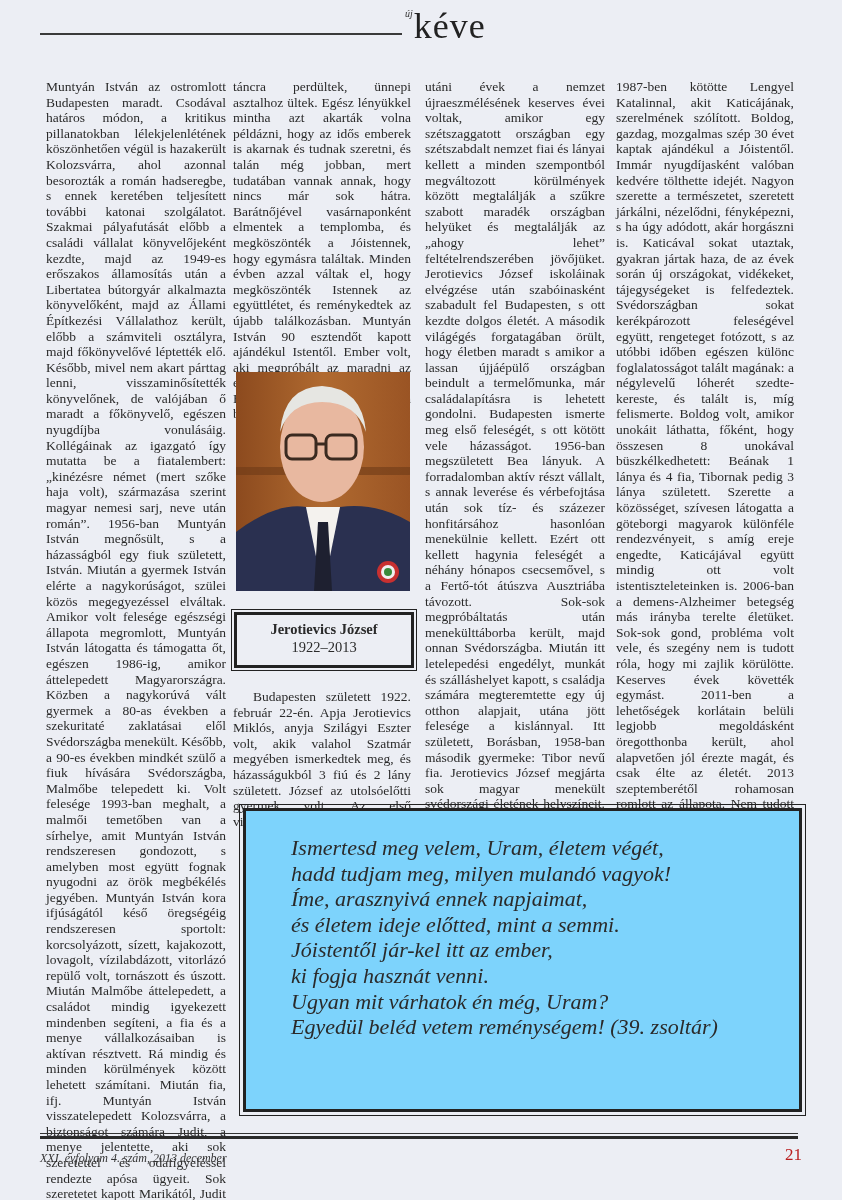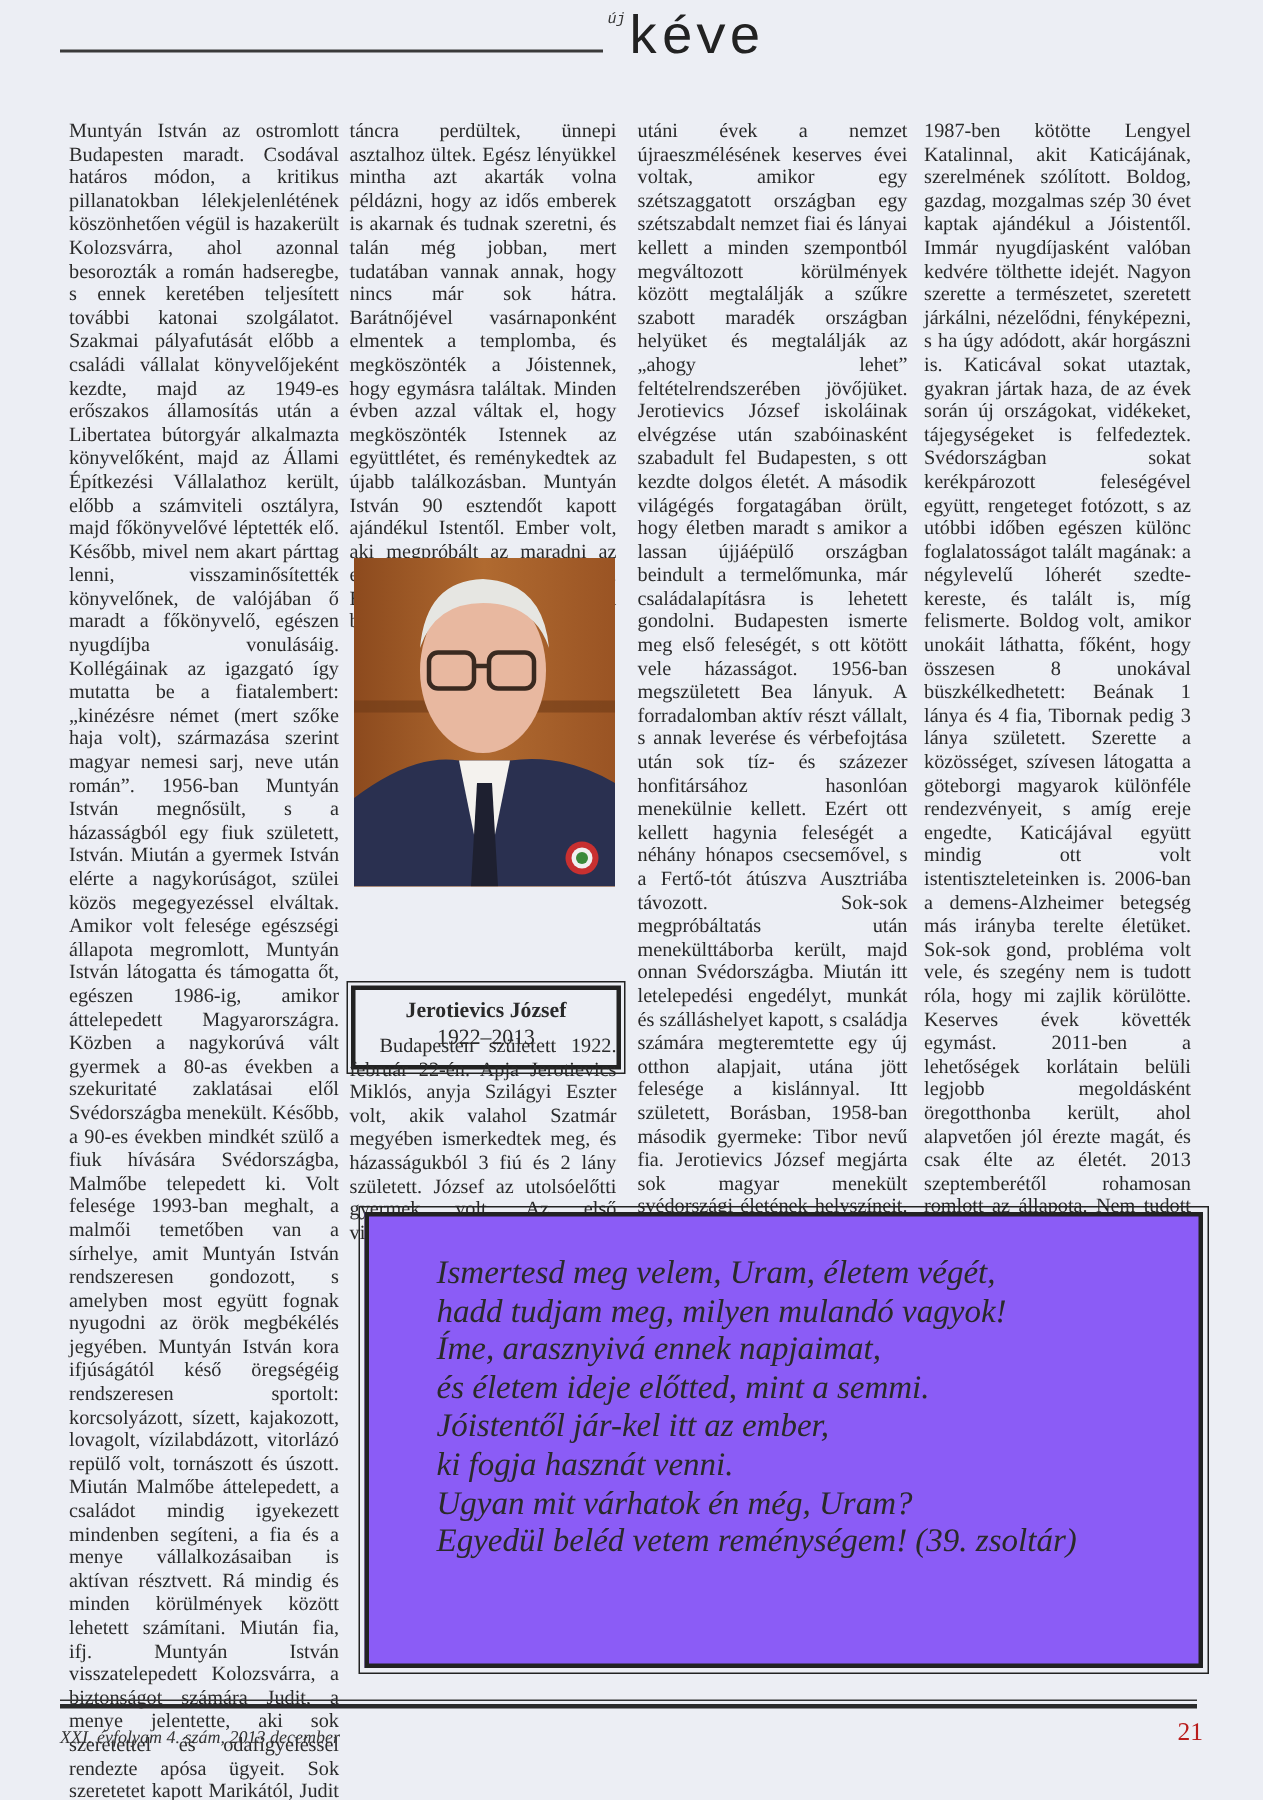--- a/index.html
+++ b/index.html
@@ -11,54 +11,54 @@
   }
   .header-rule {
     position: absolute; left: 40px; top: 33px; width: 362px; height: 2px;
     background: #3a3a3a;
   }
   .logo {
     position: absolute; left: 405px; top: 6px; height: 40px;
     display: flex; align-items: flex-start;
   }
   .logo-small {
-    font-family: Liberation Mono, monospace; font-style: italic;
+    font-family: Liberation Serif, serif; font-style: italic;
     font-size: 10px; color: #333; margin-top: 2px; margin-right: 1px;
   }
   .logo-main {
-    font-family: Liberation Mono, monospace; font-size: 36px; line-height: 40px;
+    font-family: Liberation Serif, serif; font-size: 36px; line-height: 40px;
     color: #222; letter-spacing: 1px;
   }
   .col {
     position: absolute; font-size: 13.5px; line-height: 15.6px;
     text-align: justify; hyphens: manual;
   }
   .col p { margin: 0; }
   #col1 { left: 46px; top: 79px; width: 180px; }
   #col2 { left: 233px; top: 79px; width: 178px; }
   #col3 { left: 425px; top: 79px; width: 180px; }
   #col4 { left: 616px; top: 79px; width: 178px; }
   #col2-bottom { left: 233px; top: 689px; width: 178px; text-indent: 20px; }
 
   .photo {
     position: absolute; left: 236px; top: 372px; width: 174px; height: 219px;
     overflow: hidden; background: #9a5a2a;
   }
   .caption-box {
     position: absolute; left: 234px; top: 612px; width: 174px; height: 50px;
     border: 3px solid #222; outline: 1px solid #222; outline-offset: 2px;
-    background: #eceef4; text-align: center; margin-top: 45px;
+    background: #eceef4; text-align: center;
   }
   .caption-name { font-weight: bold; font-size: 14.5px; margin-top: 6px; }
   .caption-years { font-size: 14.5px; margin-top: 1px; }
 
   .poem-box {
     position: absolute; left: 243px; top: 808px; width: 553px; height: 298px;
     border: 3px solid #222; outline: 1px solid #222; outline-offset: 3px;
-    background: #8b5cf6;
+    background: #7dd3fc;
     font-family: Liberation Serif, serif;
   }
   .poem {
     position: absolute; left: 45px; top: 24px;
     font-style: italic; font-size: 22px; line-height: 25.6px;
     color: #2a2a2a;
   }
   .poem div { white-space: nowrap; }
 
   .footer-rule1 {

